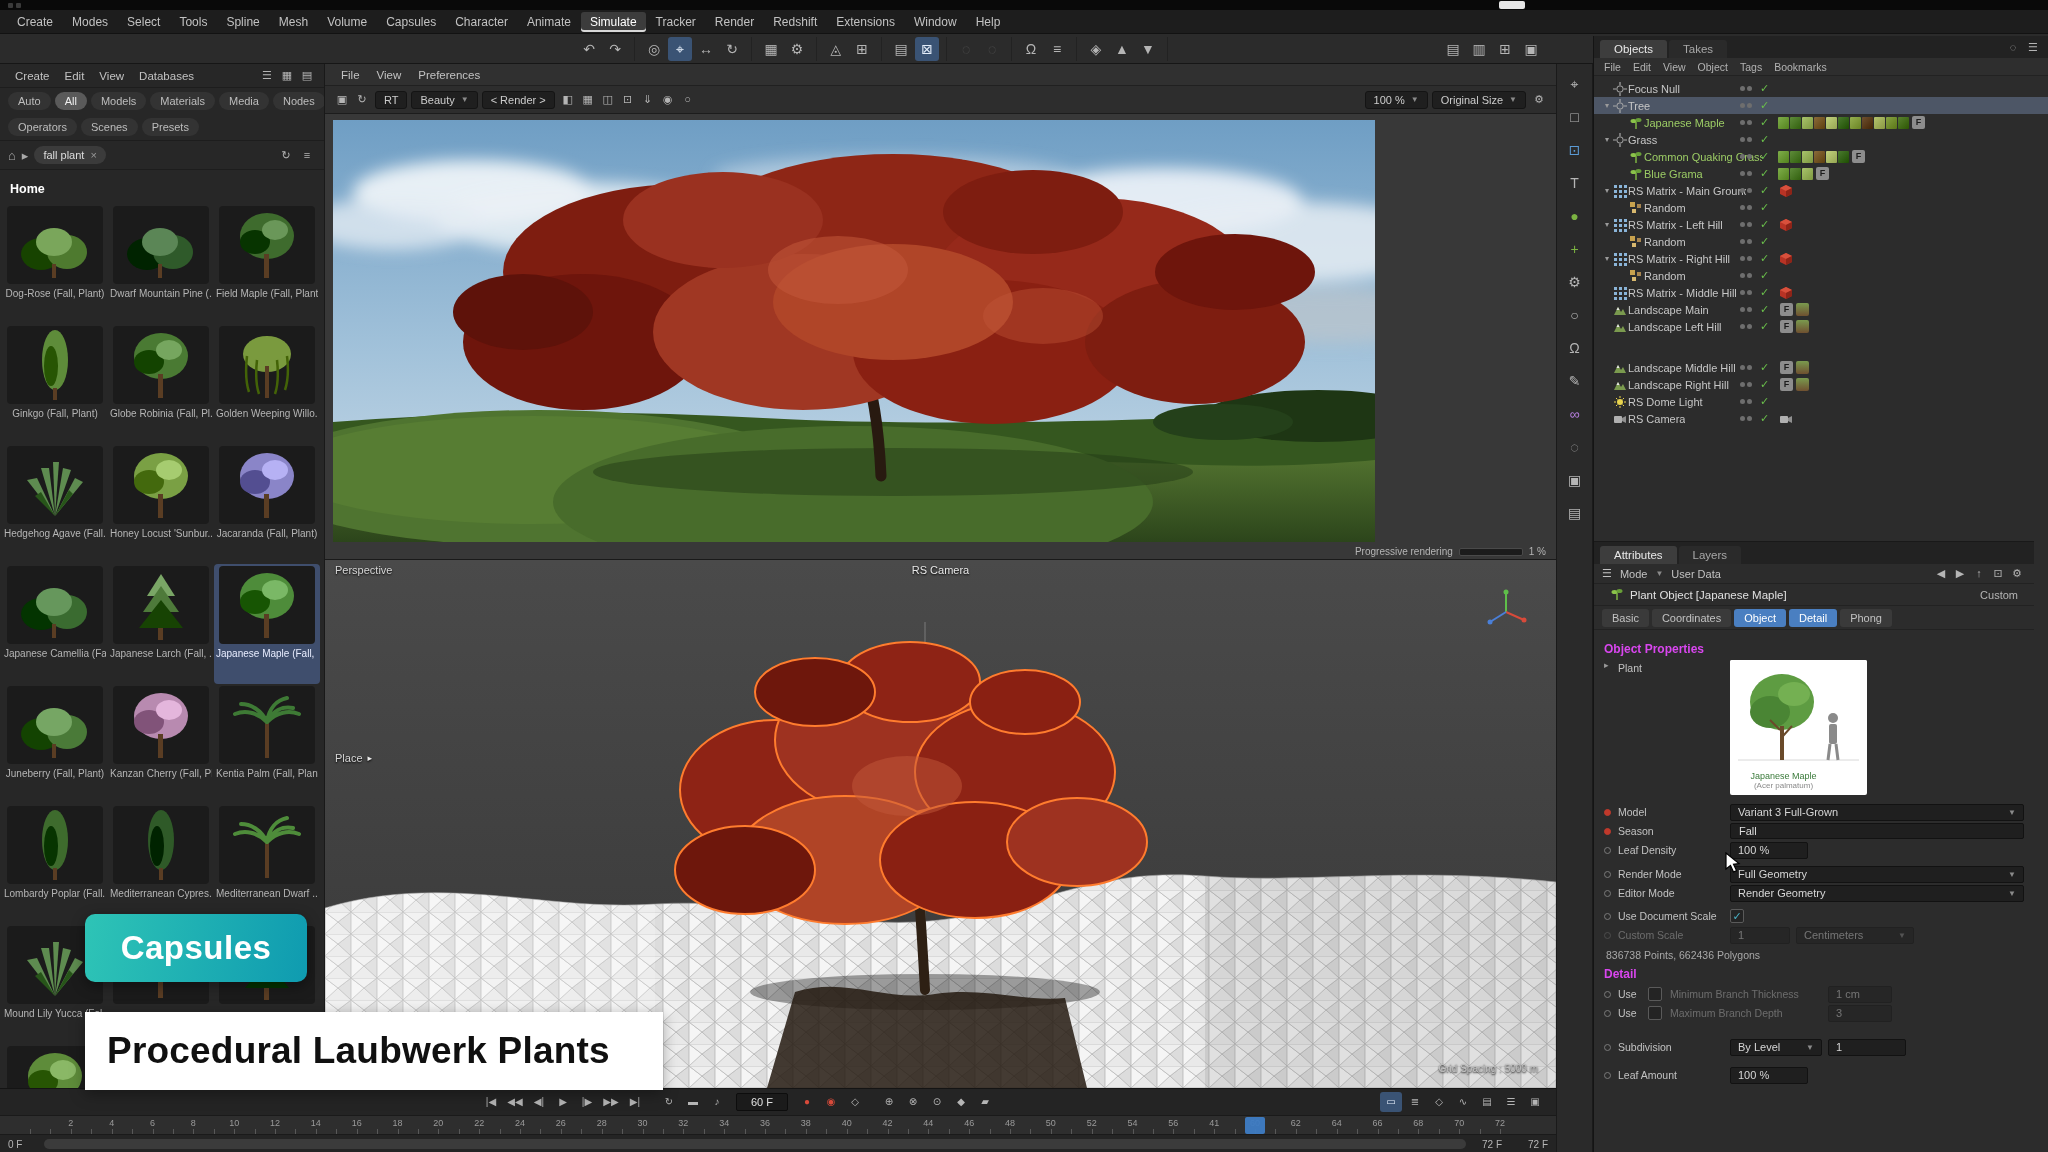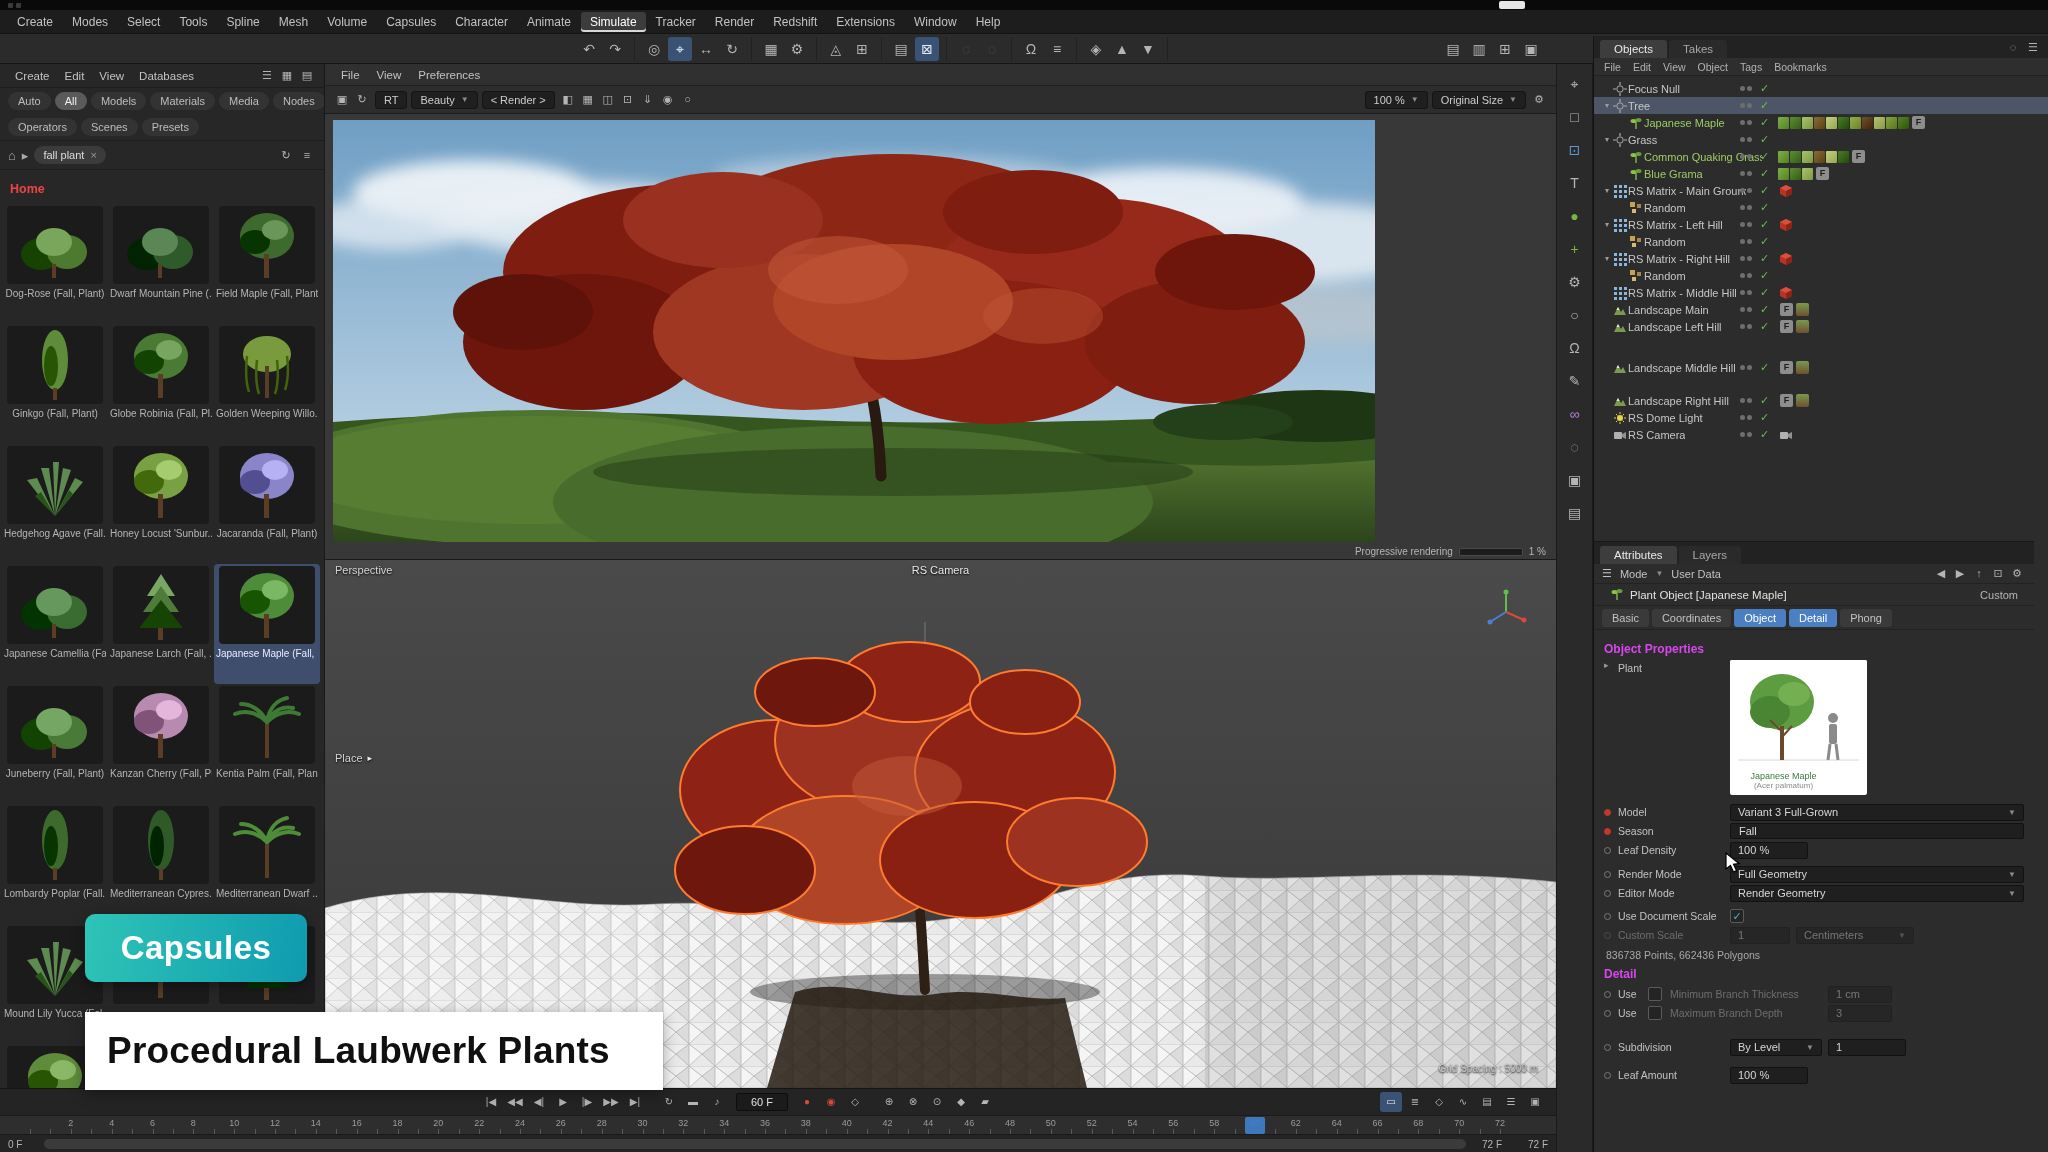--- a/index.html
+++ b/index.html
@@ -30,21 +30,21 @@
   #ab-menu .menu-item{font-size:11.5px;padding:2px 7px}
   #ab-menu-icons{margin-left:auto;display:flex;gap:2px}
   .chip-row{display:flex;gap:4px;align-items:center;padding:4px 8px}
   .chip{padding:3px 10px;border-radius:9px;background:#333;color:#bdbdbd;font-size:11px;white-space:nowrap}
   .chip.active{background:#5a5a5a;color:#f0f0f0}
   #ab-path{display:flex;align-items:center;gap:6px;padding:5px 8px;border-top:1px solid #1d1d1d;border-bottom:1px solid #1d1d1d}
   .path-icon{color:#a8a8a8;font-size:13px}
   .search-chip{display:flex;align-items:center;gap:6px;background:#3b3b3b;border-radius:9px;padding:3px 9px;font-size:11px;color:#ddd}
   .search-chip .x{color:#999;font-size:11px}
   #ab-path-right{margin-left:auto;display:flex;gap:3px}
-  #ab-section{padding:12px 10px 4px 10px;font-size:12.5px;font-weight:bold;color:#ef4444}
+  #ab-section{padding:12px 10px 4px 10px;font-size:12.5px;font-weight:bold;color:#ffffff}
   #plant-grid{position:absolute;left:2px;top:140px;width:322px;height:884px;display:flex;flex-wrap:wrap;align-content:flex-start}
   .plant-cell{width:106px;height:120px;padding:2px 5px;display:flex;flex-direction:column;align-items:center;border-radius:4px}
   .plant-cell.selected{background:#3f4e6d}
   .plant-thumb{width:96px;height:78px;background:#1b1b1b;border-radius:4px;display:flex;align-items:center;justify-content:center;overflow:hidden}
   .plant-label{width:102px;margin-top:4px;font-size:10px;color:#b5b5b5;text-align:center;white-space:nowrap;overflow:hidden}
   .plant-cell.selected .plant-label{color:#e8edff}
 
   
   #center{position:absolute;left:325px;top:64px;width:1231px;height:1024px;background:#333}
   #render-view{position:absolute;left:0;top:0;width:1231px;height:496px;background:#383838;border-bottom:1px solid #1a1a1a}
@@ -1110,21 +1110,21 @@
           <div class="om-dots">
             <i></i>
             <i></i>
           </div>
           <div class="om-check">✓</div>
           <div class="om-extras">
             <div class="ftag">F</div>
             <div class="lthumb" style="background: linear-gradient(rgb(122, 154, 78), rgb(111, 80, 48));"></div>
           </div>
         </div>
-        <div class="om-row" style="padding-left: 8px; margin-top: 16px;">
+        <div class="om-row" style="padding-left: 8px;">
           <div class="expander"></div>
           <div class="om-icon">
             <svg width="14" height="14" viewBox="0 0 14 14">
               <path d="M1 12 L5 4 L8 9 L10 6 L13 12 Z" fill="#7a9a4e"></path>
               <path d="M5 4 L6.5 7 L3.5 7 Z" fill="#e8e8e8"></path>
             </svg>
           </div>
           <div class="om-name">Landscape Right Hill</div>
           <div class="om-dots">
             <i></i>
@@ -1504,21 +1504,21 @@
         <div class="tick-label" style="left: 795.833px;">38</div>
         <div class="tick-label" style="left: 836.667px;">40</div>
         <div class="tick-label" style="left: 877.5px;">42</div>
         <div class="tick-label" style="left: 918.333px;">44</div>
         <div class="tick-label" style="left: 959.167px;">46</div>
         <div class="tick-label" style="left: 1000px;">48</div>
         <div class="tick-label" style="left: 1040.83px;">50</div>
         <div class="tick-label" style="left: 1081.67px;">52</div>
         <div class="tick-label" style="left: 1122.5px;">54</div>
         <div class="tick-label" style="left: 1163.33px;">56</div>
-        <div class="tick-label" style="left: 1204.17px;">58</div>
+        <div class="tick-label" style="left: 1204.17px;">41</div>
         <div class="tick-label" style="left: 1245px;">60</div>
         <div class="tick-label" style="left: 1285.83px;">62</div>
         <div class="tick-label" style="left: 1326.67px;">64</div>
         <div class="tick-label" style="left: 1367.5px;">66</div>
         <div class="tick-label" style="left: 1408.33px;">68</div>
         <div class="tick-label" style="left: 1449.17px;">70</div>
         <div class="tick-label" style="left: 1490px;">72</div>
         <div class="playhead" style="left: 1245px;"></div>
       </div>
     <div id="rangebar">

